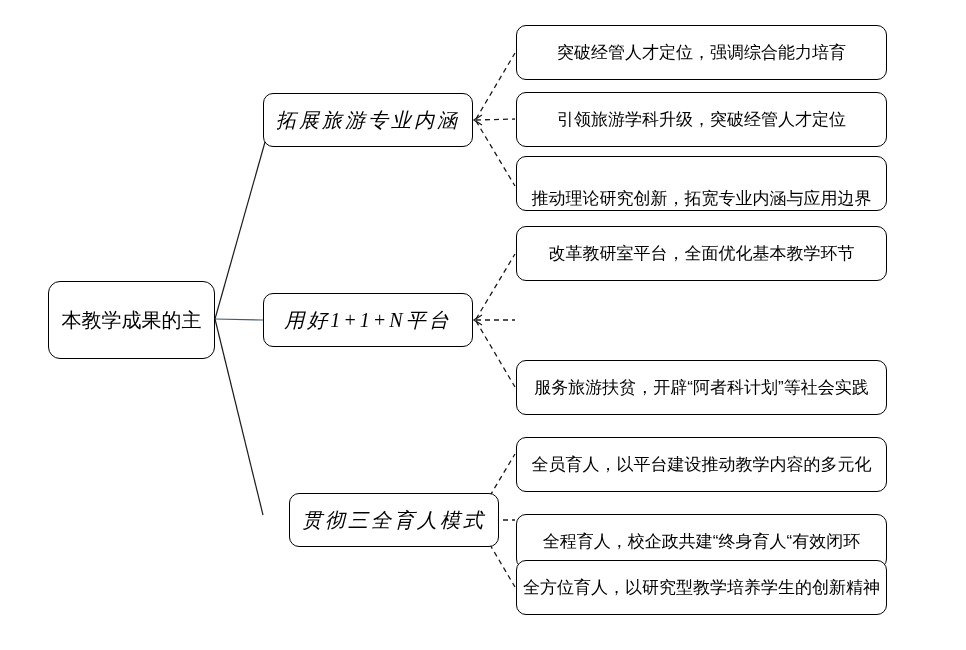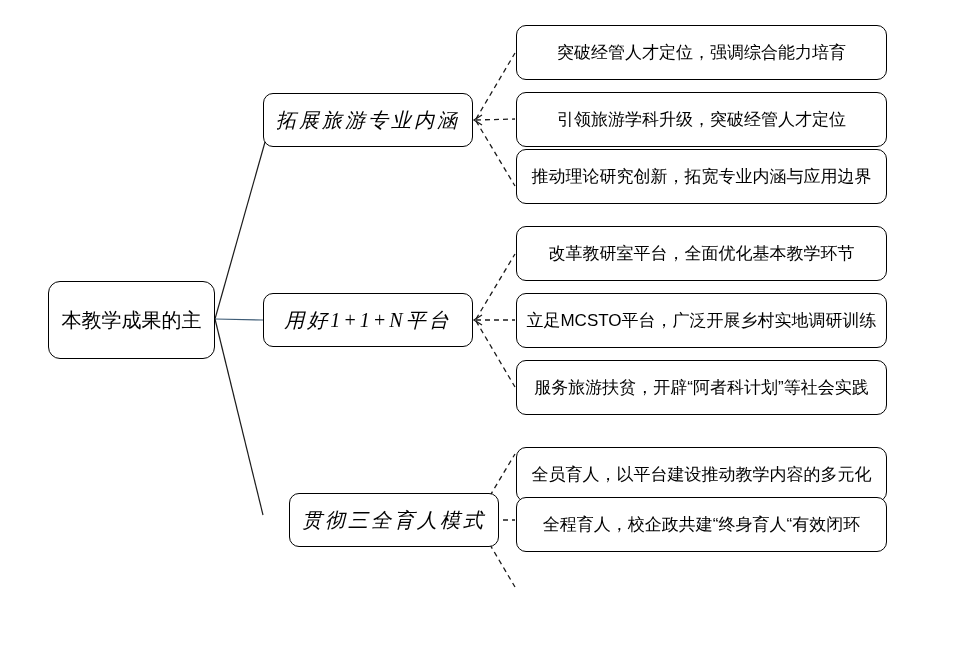--- a/index.html
+++ b/index.html
@@ -48,26 +48,26 @@
   .branch-1 { top: 293px; }
   .branch-2 { top: 493px; margin-left: 26px; }
   .leaf {
     left: 516px;
     width: 371px; height: 55px;
     font-size: 17px;
     white-space: nowrap;
   }
   .leaf-0 { top: 25px; }
   .leaf-1 { top: 92px; }
-  .leaf-2 { top: 149px; }
+  .leaf-2 { top: 156px; align-items: flex-end; }
   .leaf-3 { top: 226px; align-items: center; }
   .leaf-4 { top: 293px; }
   .leaf-5 { top: 360px; align-items: center; }
-  .leaf-6 { top: 447px; }
-  .leaf-7 { top: 497px; }
+  .leaf-6 { top: 437px; }
+  .leaf-7 { top: 514px; }
   .leaf-8 { top: 560px; }
   .solid-line   { stroke: var(--solid-line, #000); stroke-width: 1.2; fill: none; }
   .root-mid-line{ stroke: var(--root-middle-line, #3E5C76); stroke-width: 1.2; fill: none; }
   .dashed-line  { stroke: var(--dashed-line, #000); stroke-width: 1.3; stroke-dasharray: 5 4; fill: none; }
   .arrowhead    { stroke: var(--dashed-line, #000); stroke-width: 1.3; fill: none; }
 </style>
 </head>
 <body>
 
 <div id="canvas">
@@ -115,26 +115,26 @@
   </div>
   <div class="node leaf leaf-1">
     <span>引领旅游学科升级，突破经管人才定位</span>
   </div>
   <div class="node leaf leaf-2">
     <span>推动理论研究创新，拓宽专业内涵与应用边界</span>
   </div>
   <div class="node leaf leaf-3">
     <span>改革教研室平台，全面优化基本教学环节</span>
   </div>
-  <div class="node leaf leaf-4">
-    <span>立足MCSTO平台，广泛开展乡村实地调研训练</span>
-  </div>
   <div class="node leaf leaf-5">
     <span>服务旅游扶贫，开辟“阿者科计划”等社会实践</span>
   </div>
   <div class="node leaf leaf-6">
     <span>全员育人，以平台建设推动教学内容的多元化</span>
   </div>
   <div class="node leaf leaf-7">
     <span>全程育人，校企政共建“终身育人“有效闭环</span>
   </div>
+  <div class="node leaf leaf-8">
+    <span>全方位育人，以研究型教学培养学生的创新精神</span>
+  </div>
 
 </div>
 
 </body></html>

